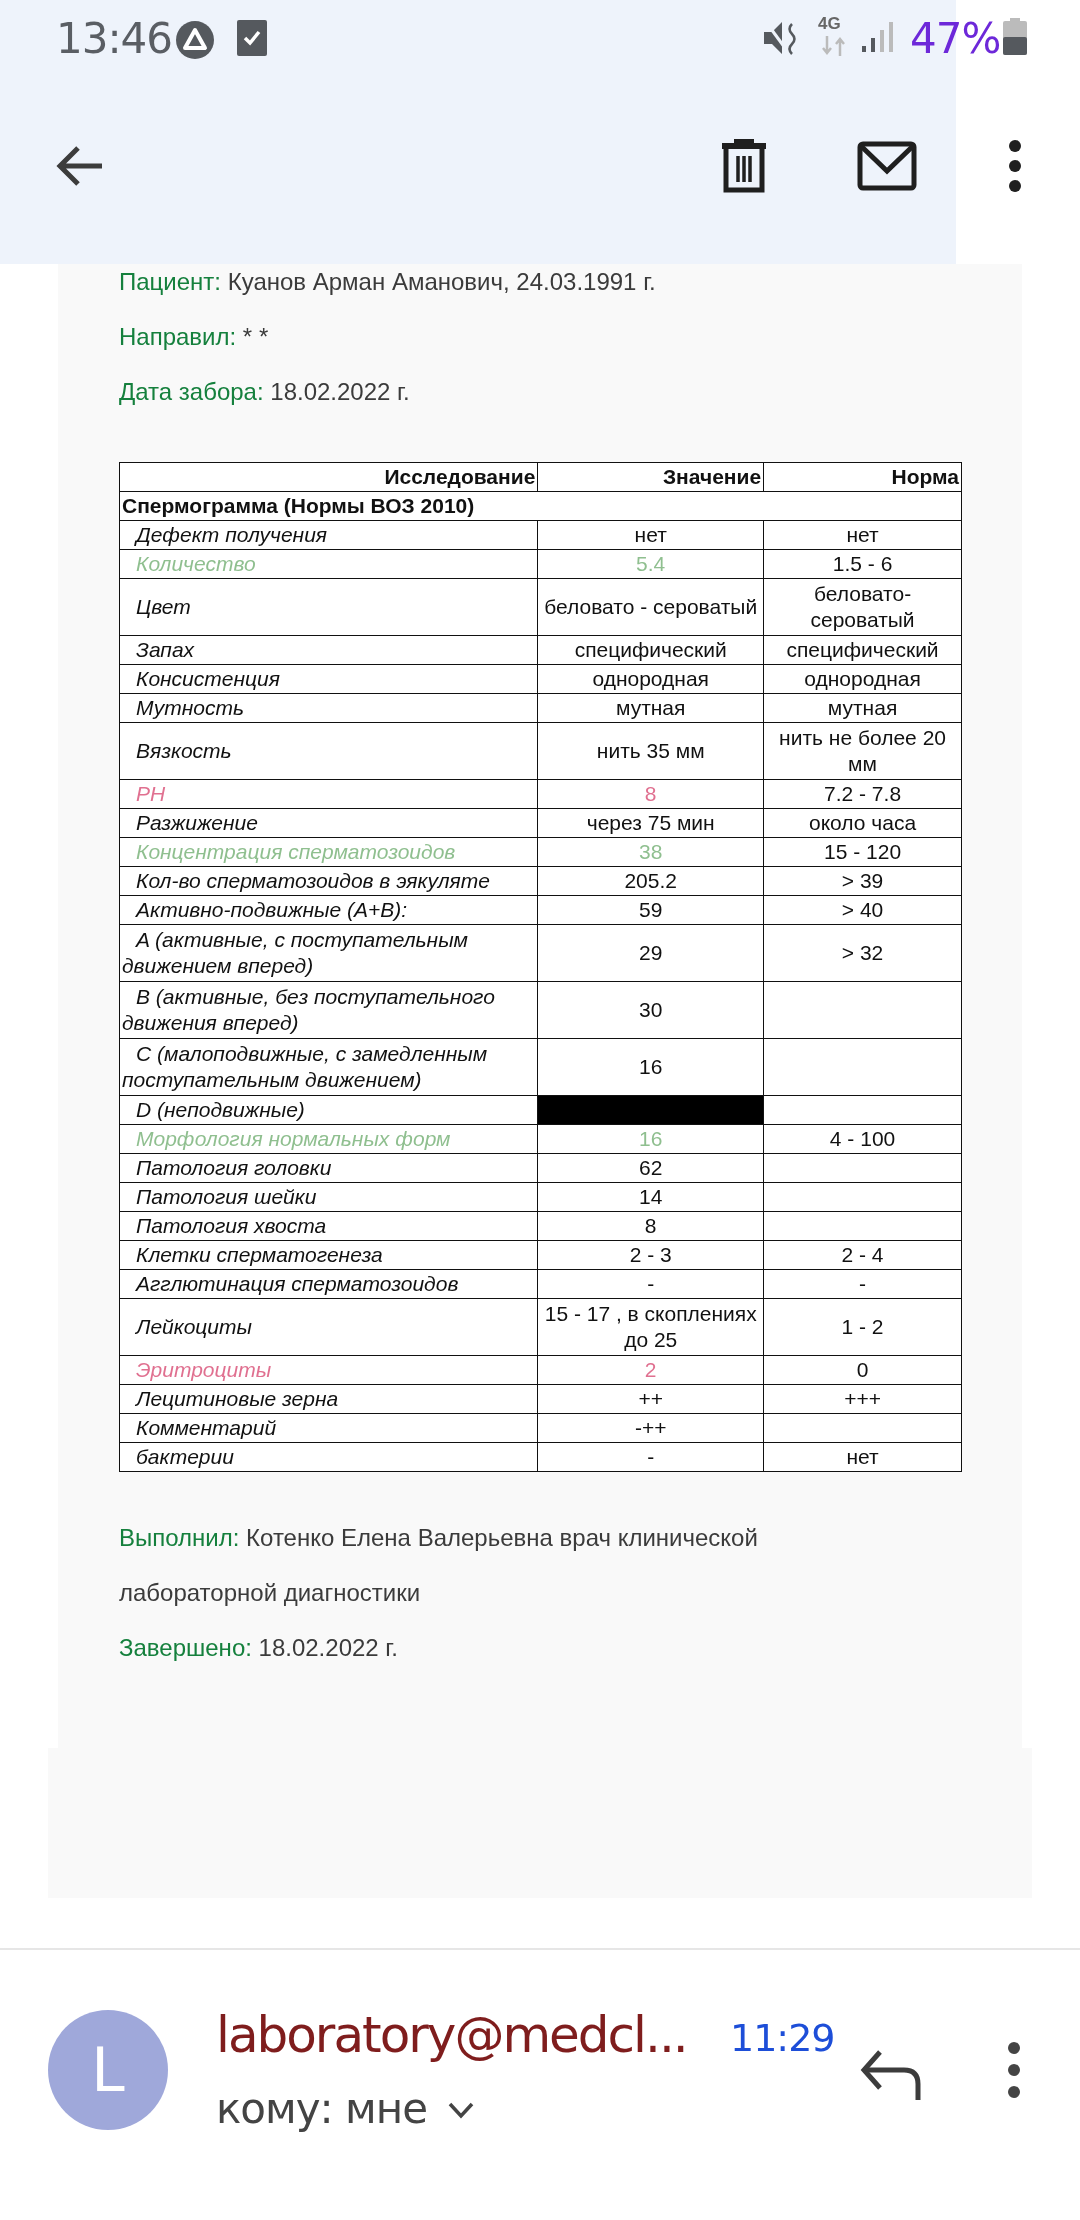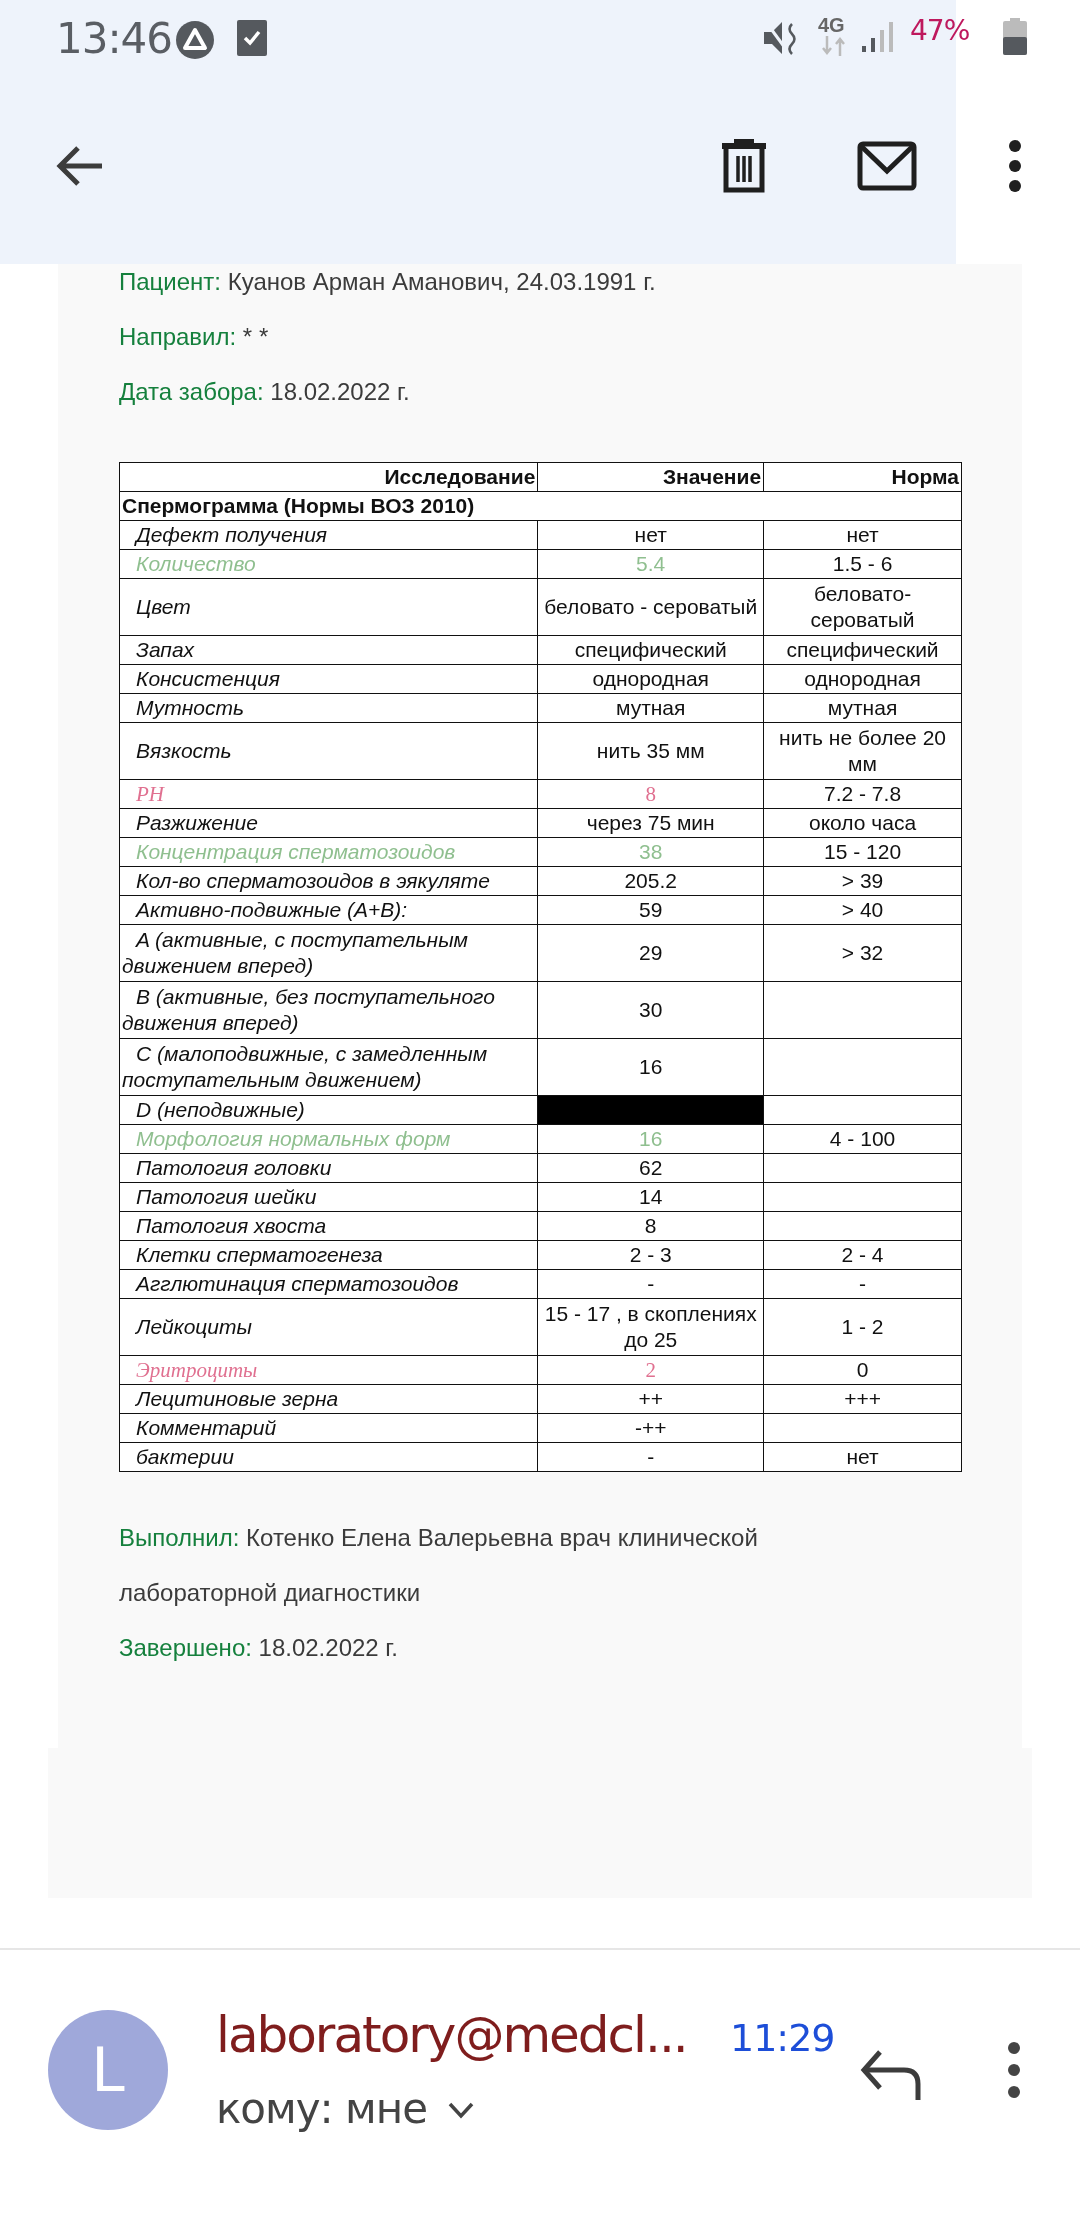--- a/index.html
+++ b/index.html
@@ -4,42 +4,42 @@
 <style>
   * { box-sizing: border-box; margin: 0; padding: 0; }
   html, body { width: 1080px; height: 2220px; overflow: hidden; background: #ffffff; font-family: "Liberation Sans", sans-serif; }
   .page { position: relative; width: 1080px; height: 2220px; background: #ffffff; }
 
   
   .topbar { position: absolute; left: 0; top: 0; width: 956px; height: 264px; background: #eef3fb; }
   .statusbar { position: absolute; left: 0; top: 0; width: 1080px; height: 76px; color: #555a60; }
   .sb-time { position: absolute; left: 56px; top: 14px; font-size: 42px; font-family: "DejaVu Sans", sans-serif; color: #5a5e64; letter-spacing: -1px; }
   .sb-ic { position: absolute; }
-  .sb-right-text { position: absolute; left: 910px; top: 14px; font-size: 28px; font-family: "DejaVu Sans", sans-serif; color: #be185d; letter-spacing: -1px; }
+  .sb-right-text { position: absolute; left: 910px; top: 14px; font-size: 42px; font-family: "DejaVu Sans", sans-serif; color: #6d28d9; letter-spacing: -1px; }
 
   .appbar-icon { position: absolute; top: 136px; width: 60px; height: 60px; cursor: pointer; }
 
   
   .card { position: absolute; left: 58px; top: 264px; width: 964px; height: 1484px; background: #f9f9f9; }
   .card-ext { position: absolute; left: 48px; top: 1748px; width: 984px; height: 150px; background: #f9f9f9; }
   .meta-line { position: absolute; left: 119px; font-size: 24px; color: #3b3b3b; font-family: "Liberation Sans", sans-serif; white-space: nowrap; }
   .meta-line .lbl { color: #15803d; }
 
   table.lab { position: absolute; left: 119px; top: 462px; width: 843px; border-collapse: collapse; background: #ffffff; font-family: "Liberation Sans", sans-serif; font-size: 21px; color: #111; }
   table.lab td, table.lab th { border: 1.5px solid #111; line-height: 26px; padding: 0 2px; }
   table.lab th { font-weight: bold; text-align: right; height: 29px; }
   table.lab td.c1 { width: 419px; font-style: italic; padding-left: 16px; }
   table.lab td.c1.wrap { padding-left: 2px; text-indent: 14px; }
   table.lab td.c2 { width: 226px; text-align: center; }
   table.lab td.c3 { width: 198px; text-align: center; }
   table.lab tr.single td { height: 29px; }
   table.lab tr.double td { height: 57px; }
   table.lab td.section { font-weight: bold; font-style: normal; padding-left: 2px; height: 29px; }
   .green { color: #8fbf8f; }
-  .pink { color: #e07090; font-family: Liberation Serif, serif; }
+  .pink { color: #e07090; }
   td.redacted { background: #000; }
 
   
   .divider { position: absolute; left: 0; top: 1948px; width: 1080px; height: 2px; background: #e6e6e6; }
   .avatar { position: absolute; left: 48px; top: 2010px; width: 120px; height: 120px; border-radius: 50%; background: #9fa8da; color: #fff; font-size: 60px; text-align: center; line-height: 120px; font-family: "DejaVu Sans", sans-serif; }
   .sender { position: absolute; left: 216px; top: 2006px; font-size: 50px; font-weight: normal; color: #7f1d1d; font-family: "DejaVu Sans", sans-serif; letter-spacing: -2px; white-space: nowrap; }
   .time { position: absolute; left: 730px; top: 2016px; font-size: 38px; color: #1d4ed8; font-family: "DejaVu Sans", sans-serif; letter-spacing: -1px; }
   .recipient { position: absolute; left: 216px; top: 2084px; font-size: 42px; color: #444; font-family: "DejaVu Sans", sans-serif; letter-spacing: -1px; }
   .chev { position: absolute; left: 446px; top: 2098px; width: 30px; height: 24px; cursor: pointer; }
   .reply-ic { position: absolute; left: 858px; top: 2042px; width: 70px; height: 60px; cursor: pointer; }
@@ -60,21 +60,21 @@
       <svg class="sb-ic" style="left:237px;top:20px" width="30" height="36" viewBox="0 0 30 36">
         <rect x="0" y="0" width="30" height="36" rx="2" fill="#55595e"></rect>
         <path d="M8 18 L13 23 L22 12" fill="none" stroke="#fff" stroke-width="3.5"></path>
       </svg>
       <svg class="sb-ic" style="left:762px;top:18px" width="40" height="40" viewBox="0 0 40 40">
         <path d="M2 14 H10 L20 4 V36 L10 26 H2 Z" fill="#55595e"></path>
         <path d="M4 4 L26 34" stroke="#eef3fb" stroke-width="3"></path>
         <path d="M30 6 q-5 5 0 10 q5 5 0 10 q-5 5 0 10" fill="none" stroke="#55595e" stroke-width="2.5"></path>
       </svg>
       <div class="sb-ic" style="left:818px;top:14px;width:30px;height:44px">
-        <span style="position:absolute;left:0;top:0;font-size:20px;font-weight:bold;color:#666;font-family:'Liberation Sans',sans-serif">4G</span>
+        <span style="position:absolute;left:0;top:0;font-size:17px;font-weight:bold;color:#666;font-family:'Liberation Sans',sans-serif">4G</span>
         <svg style="position:absolute;left:2px;top:22px" width="28" height="20" viewBox="0 0 28 20">
             <path d="M7 0 V16 M3 12 L7 17 L11 12" stroke="#bbb" stroke-width="2.5" fill="none"></path>
             <path d="M20 20 V4 M16 8 L20 3 L24 8" stroke="#bbb" stroke-width="2.5" fill="none"></path>
           </svg>
       </div>
       <svg class="sb-ic" style="left:862px;top:20px" width="34" height="34" viewBox="0 0 34 34">
         <rect x="0" y="26" width="4" height="6" fill="#55595e"></rect>
         <rect x="9" y="18" width="4" height="14" fill="#55595e"></rect>
         <rect x="18" y="10" width="4" height="22" fill="#bbb"></rect>
         <rect x="27" y="2" width="4" height="30" fill="#bbb"></rect>

